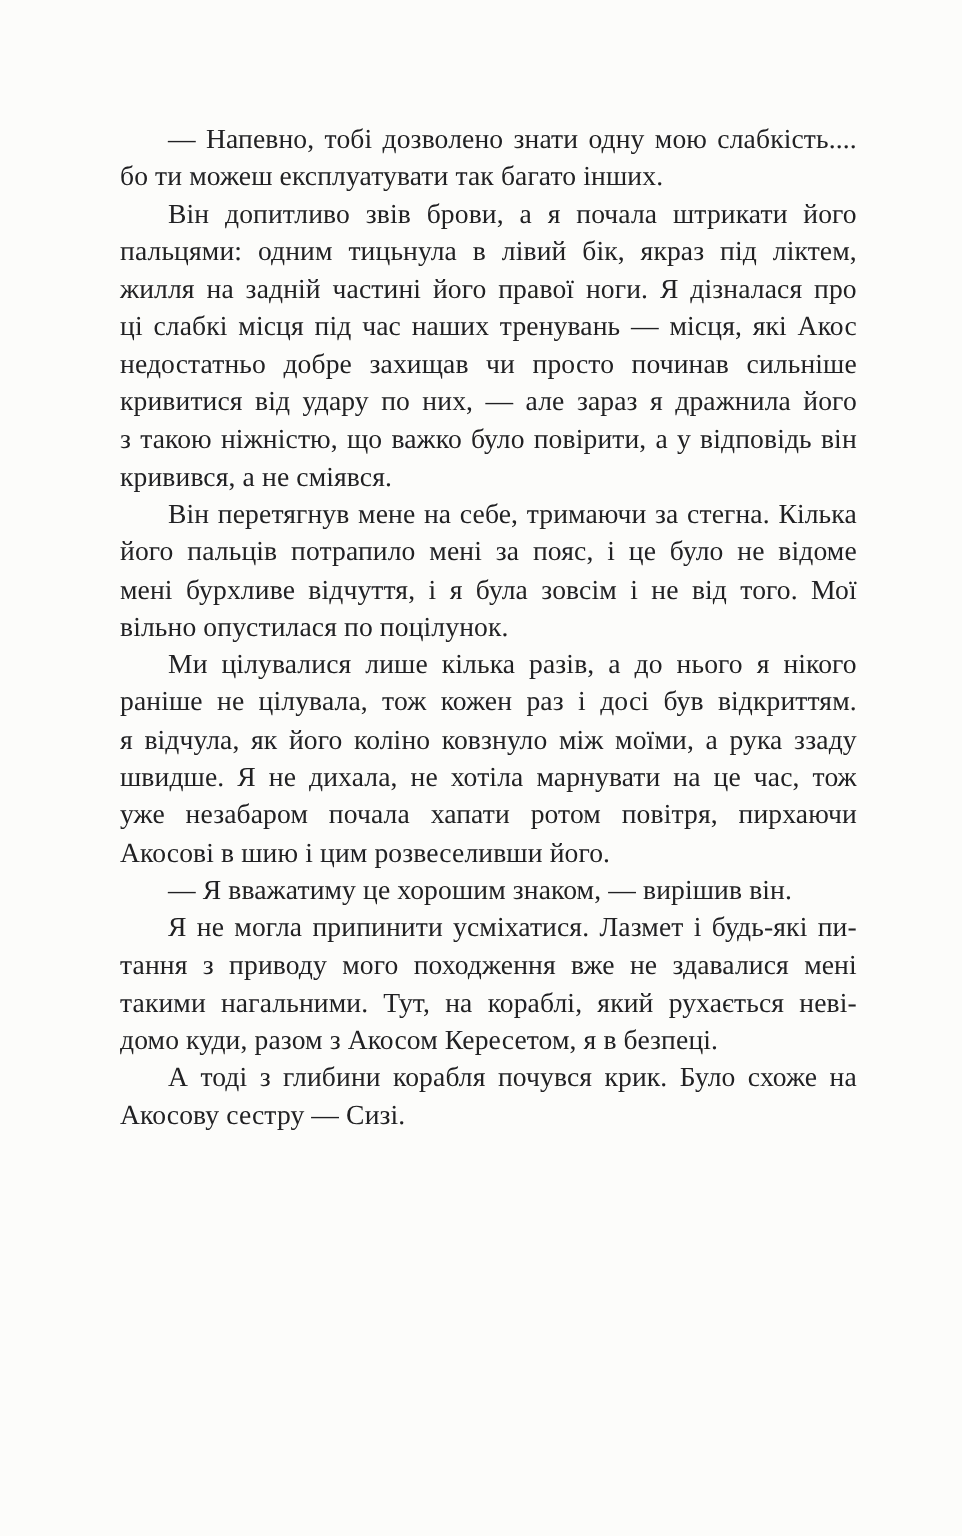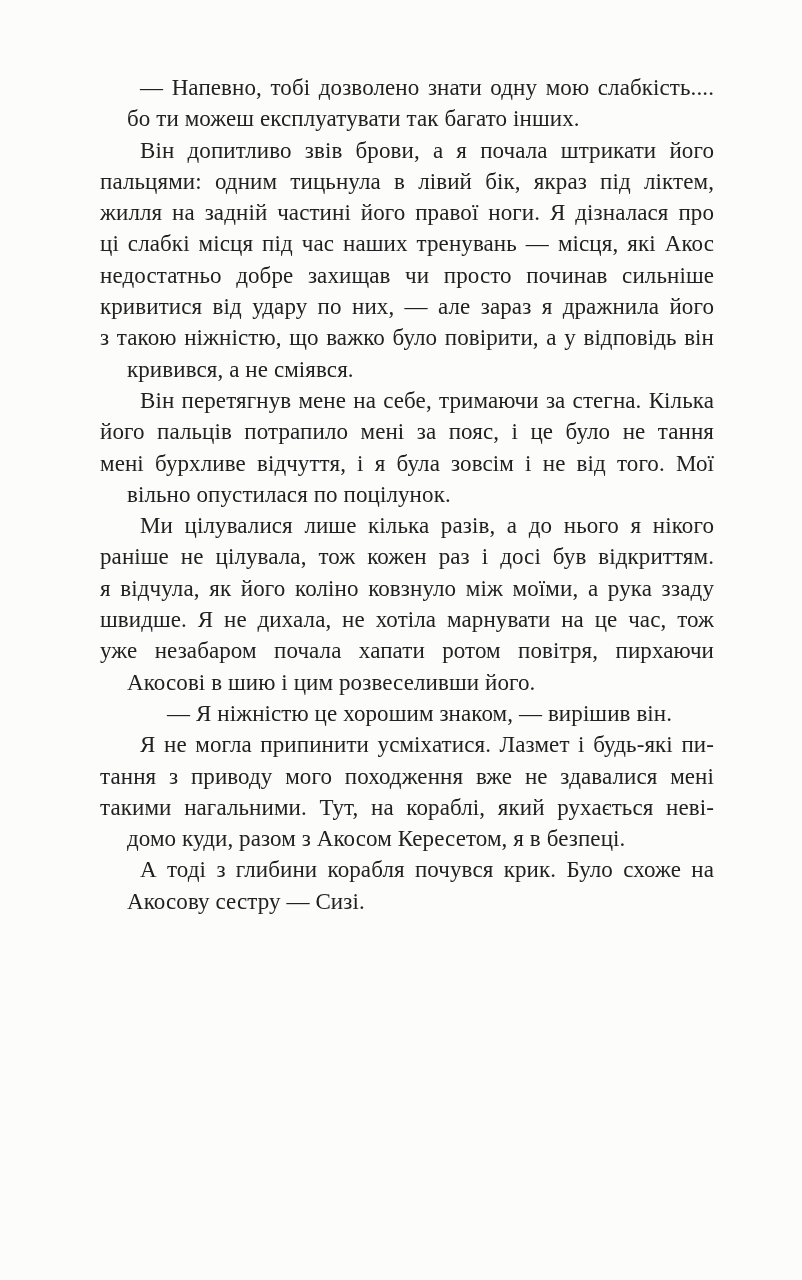--- a/index.html
+++ b/index.html
@@ -15,41 +15,40 @@
   }
   .page {
     position: relative;
     width: 802px;
     height: 1280px;
     background: #fcfcfa;
   }
   .text-block {
     position: absolute;
     left: 100px;
-    top: 72px;
+    top: 100px;
     width: 614px;
     color: #212123;
     font-size: 23px;
     line-height: 31.3px;
     letter-spacing: 0.1px;
   }
   .paragraph {
     margin: 0;
   }
   .line {
     text-align: justify;
     text-align-last: justify;
     white-space: normal;
   }
   .line.first {
     text-indent: 40px;
   }
   .line.end {
     text-align-last: left;
-    margin-left: 27px;
   }
 </style>
 </head>
 <body>
 
 <div class="page">
   <div class="text-block">
 
     <div class="paragraph">
       <div class="line first">— Напевно, тобі дозволено знати одну мою слабкість....</div>
@@ -62,36 +61,36 @@
       <div class="line">жилля на задній частині його правої ноги. Я дізналася про</div>
       <div class="line">ці слабкі місця під час наших тренувань — місця, які Акос</div>
       <div class="line">недостатньо добре захищав чи просто починав сильніше</div>
       <div class="line">кривитися від удару по них, — але зараз я дражнила його</div>
       <div class="line">з такою ніжністю, що важко було повірити, а у відповідь він</div>
       <div class="line end">кривився, а не сміявся.</div>
     </div>
 
     <div class="paragraph">
       <div class="line first">Він перетягнув мене на себе, тримаючи за стегна. Кілька</div>
-      <div class="line">його пальців потрапило мені за пояс, і це було не тання</div>
+      <div class="line">його пальців потрапило мені за пояс, і це було не відоме</div>
       <div class="line">мені бурхливе відчуття, і я була зовсім і не від того. Мої</div>
       <div class="line end">вільно опустилася по поцілунок.</div>
     </div>
 
     <div class="paragraph">
       <div class="line first">Ми цілувалися лише кілька разів, а до нього я нікого</div>
       <div class="line">раніше не цілувала, тож кожен раз і досі був відкриттям.</div>
       <div class="line">я відчула, як його коліно ковзнуло між моїми, а рука ззаду</div>
       <div class="line">швидше. Я не дихала, не хотіла марнувати на це час, тож</div>
       <div class="line">уже незабаром почала хапати ротом повітря, пирхаючи</div>
       <div class="line end">Акосові в шию і цим розвеселивши його.</div>
     </div>
 
     <div class="paragraph">
-      <div class="line first end">— Я ніжністю це хорошим знаком, — вирішив він.</div>
+      <div class="line first end">— Я вважатиму це хорошим знаком, — вирішив він.</div>
     </div>
 
 
     <div class="paragraph">
       <div class="line first">Я не могла припинити усміхатися. Лазмет і будь-які пи-</div>
       <div class="line">тання з приводу мого походження вже не здавалися мені</div>
       <div class="line">такими нагальними. Тут, на кораблі, який рухається неві-</div>
       <div class="line end">домо куди, разом з Акосом Кересетом, я в безпеці.</div>
     </div>
 

